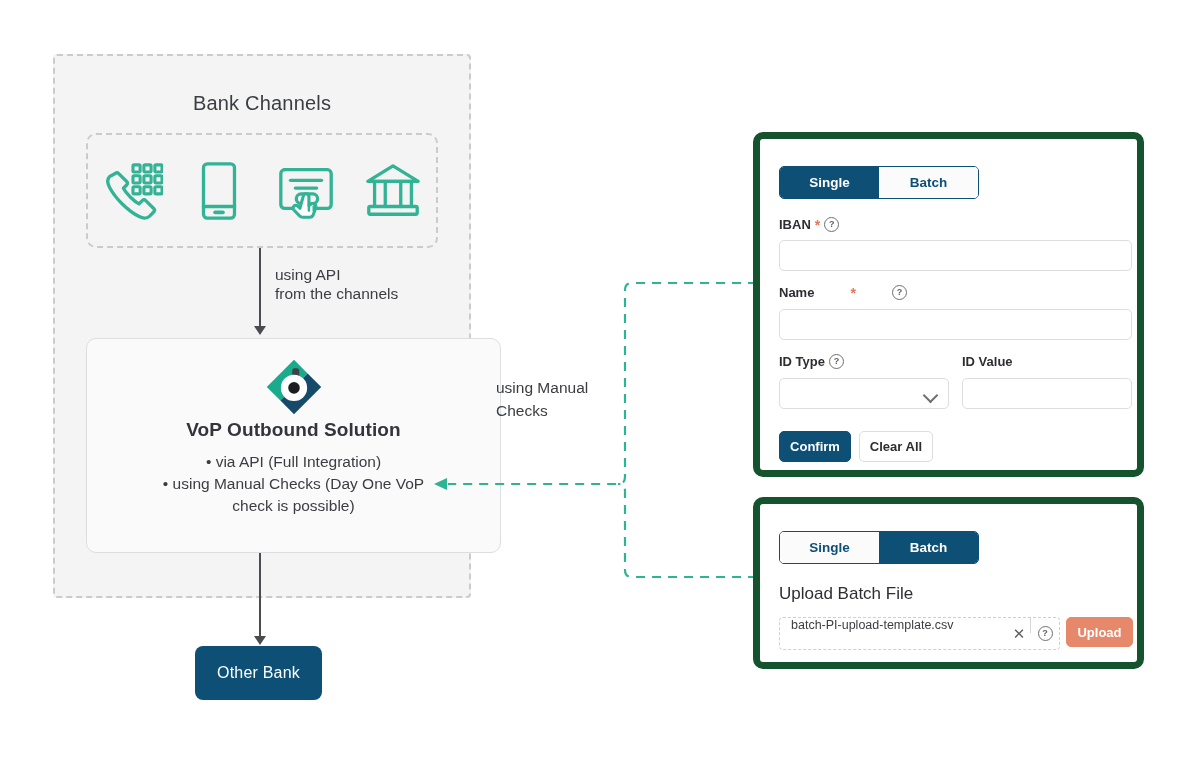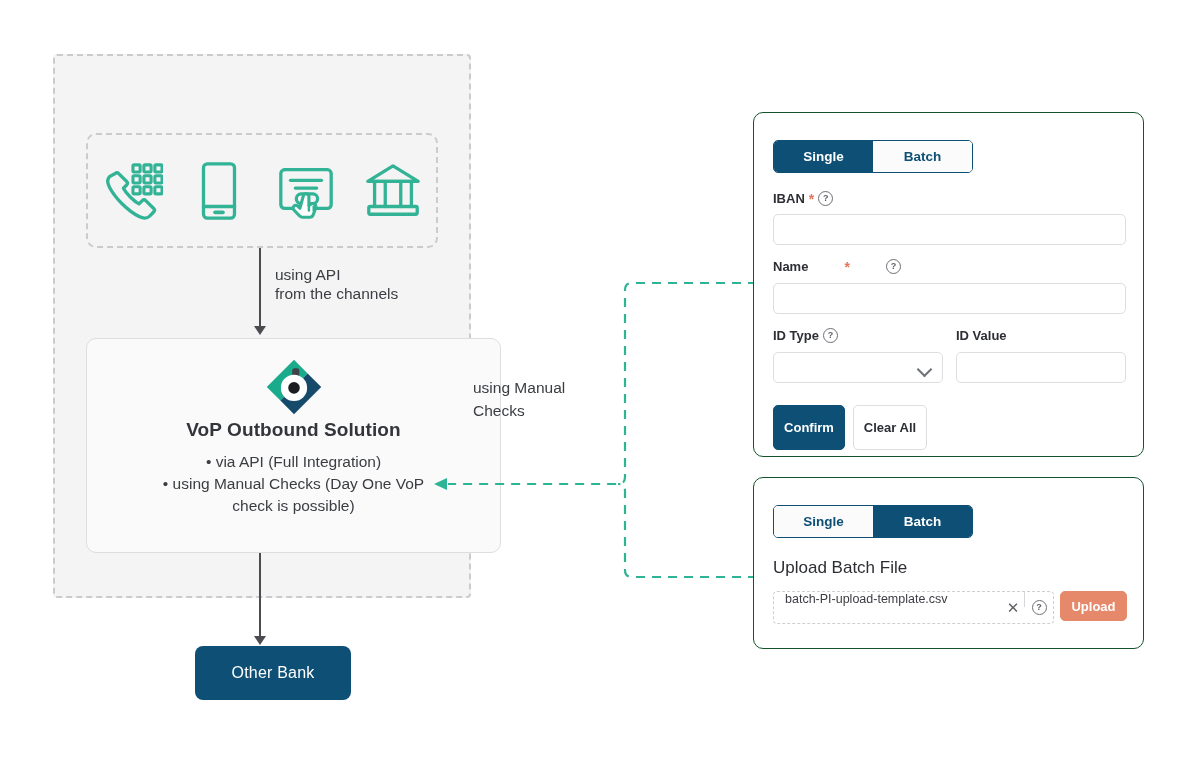--- a/index.html
+++ b/index.html
@@ -72,38 +72,39 @@
     position:absolute;left:259px;top:553px;width:2px;height:83px;
     background:#4a4c50;
   }
   .arrow-v2::after{
     content:"";position:absolute;left:-5px;top:83px;
     border-left:6px solid transparent;border-right:6px solid transparent;
     border-top:9px solid #4a4c50;
   }
 
   .other-bank{
-    position:absolute;left:195px;top:646px;width:156px;height:54px;
+    position:absolute;left:195px;top:646px;width:127px;height:54px;
     background:#0d4f75;border-radius:8px;
     display:flex;align-items:center;justify-content:center;
     color:#ffffff;font-size:16px;font-weight:400;letter-spacing:.2px;
   }
 
   
   .conn{position:absolute;left:420px;top:270px;width:340px;height:320px;}
   .manual-label{
-    position:absolute;left:473px;top:376px;
+    position:absolute;left:496px;top:376px;
     font-size:15.5px;line-height:23px;color:#3b3d42;white-space:pre-line;
   }
 
   
   .panel{
     position:absolute;background:#ffffff;
-    border:1px solid #14532d;border-radius:10px;
-    box-sizing:border-box;
+    border:7px solid #14532d;border-radius:10px;
+    box-sizing:border-box;
+    margin-top:20px;
   }
   .panel-single{left:753px;top:112px;width:391px;height:345px;}
   .panel-batch{left:753px;top:477px;width:391px;height:172px;}
 
   .seg{
     position:absolute;display:flex;height:31px;
     border-radius:5px;overflow:hidden;
     border:1px solid #0d4f75;
   }
   .seg-btn{
@@ -137,21 +138,21 @@
     position:absolute;height:31px;
     border:1px solid #dcdee0;border-radius:5px;background:#ffffff;
     box-sizing:border-box;
   }
   .chev{
     position:absolute;right:12px;top:11px;width:9px;height:9px;
     border-right:2px solid #6d7075;border-bottom:2px solid #6d7075;
     transform:rotate(45deg);
   }
   .btn{
-    position:absolute;height:45px;
+    position:absolute;height:31px;
     display:flex;align-items:center;justify-content:center;
     font-size:13px;font-weight:700;border-radius:5px;box-sizing:border-box;
   }
   .btn-primary{background:#0d4f75;color:#ffffff;border:1px solid #0d4f75;}
   .btn-ghost{background:#ffffff;color:#2c2e33;border:1px solid #dcdee0;}
 
   .upload-title{
     position:absolute;left:19px;top:80px;
     font-size:17px;font-weight:400;color:#2c2e33;
   }
@@ -171,20 +172,21 @@
   .file-div{width:1px;height:15px;background:#d4d6d9;}
   .file-q{width:28px;display:flex;align-items:center;justify-content:center;}
 </style>
 </head>
 <body>
 
 <div id="stage">
 
   <div class="outer-box"></div>
 
+  <div class="channels-title">Bank Channels</div>
 
   <div class="channels-box">
 
     <svg class="chan-icon" viewBox="0 0 64 64">
       <g fill="none" stroke="#32b395" stroke-width="3.4" stroke-linecap="round" stroke-linejoin="round">
         <path d="M9 17c-2.5 2.6-2.6 6.6-.4 10.8 3 5.8 8 12.2 13.4 17.6S33.6 55.4 39.4 58.4c4.2 2.2 8.2 2.1 10.8-.4l4.2-4.3c1-1 1-2.6 0-3.6l-8.2-8.2c-1-1-2.6-1-3.6 0l-3.4 3.4c-2.3-1.2-5.6-3.7-9-7.1s-5.9-6.7-7.1-9l3.4-3.4c1-1 1-2.6 0-3.6L18.3 14c-1-1-2.6-1-3.6 0z"></path>
       </g>
       <g fill="none" stroke="#32b395" stroke-width="3.2">
         <rect x="33" y="5" width="7.4" height="7.4" rx="1.2"></rect>
         <rect x="44.3" y="5" width="7.4" height="7.4" rx="1.2"></rect>

